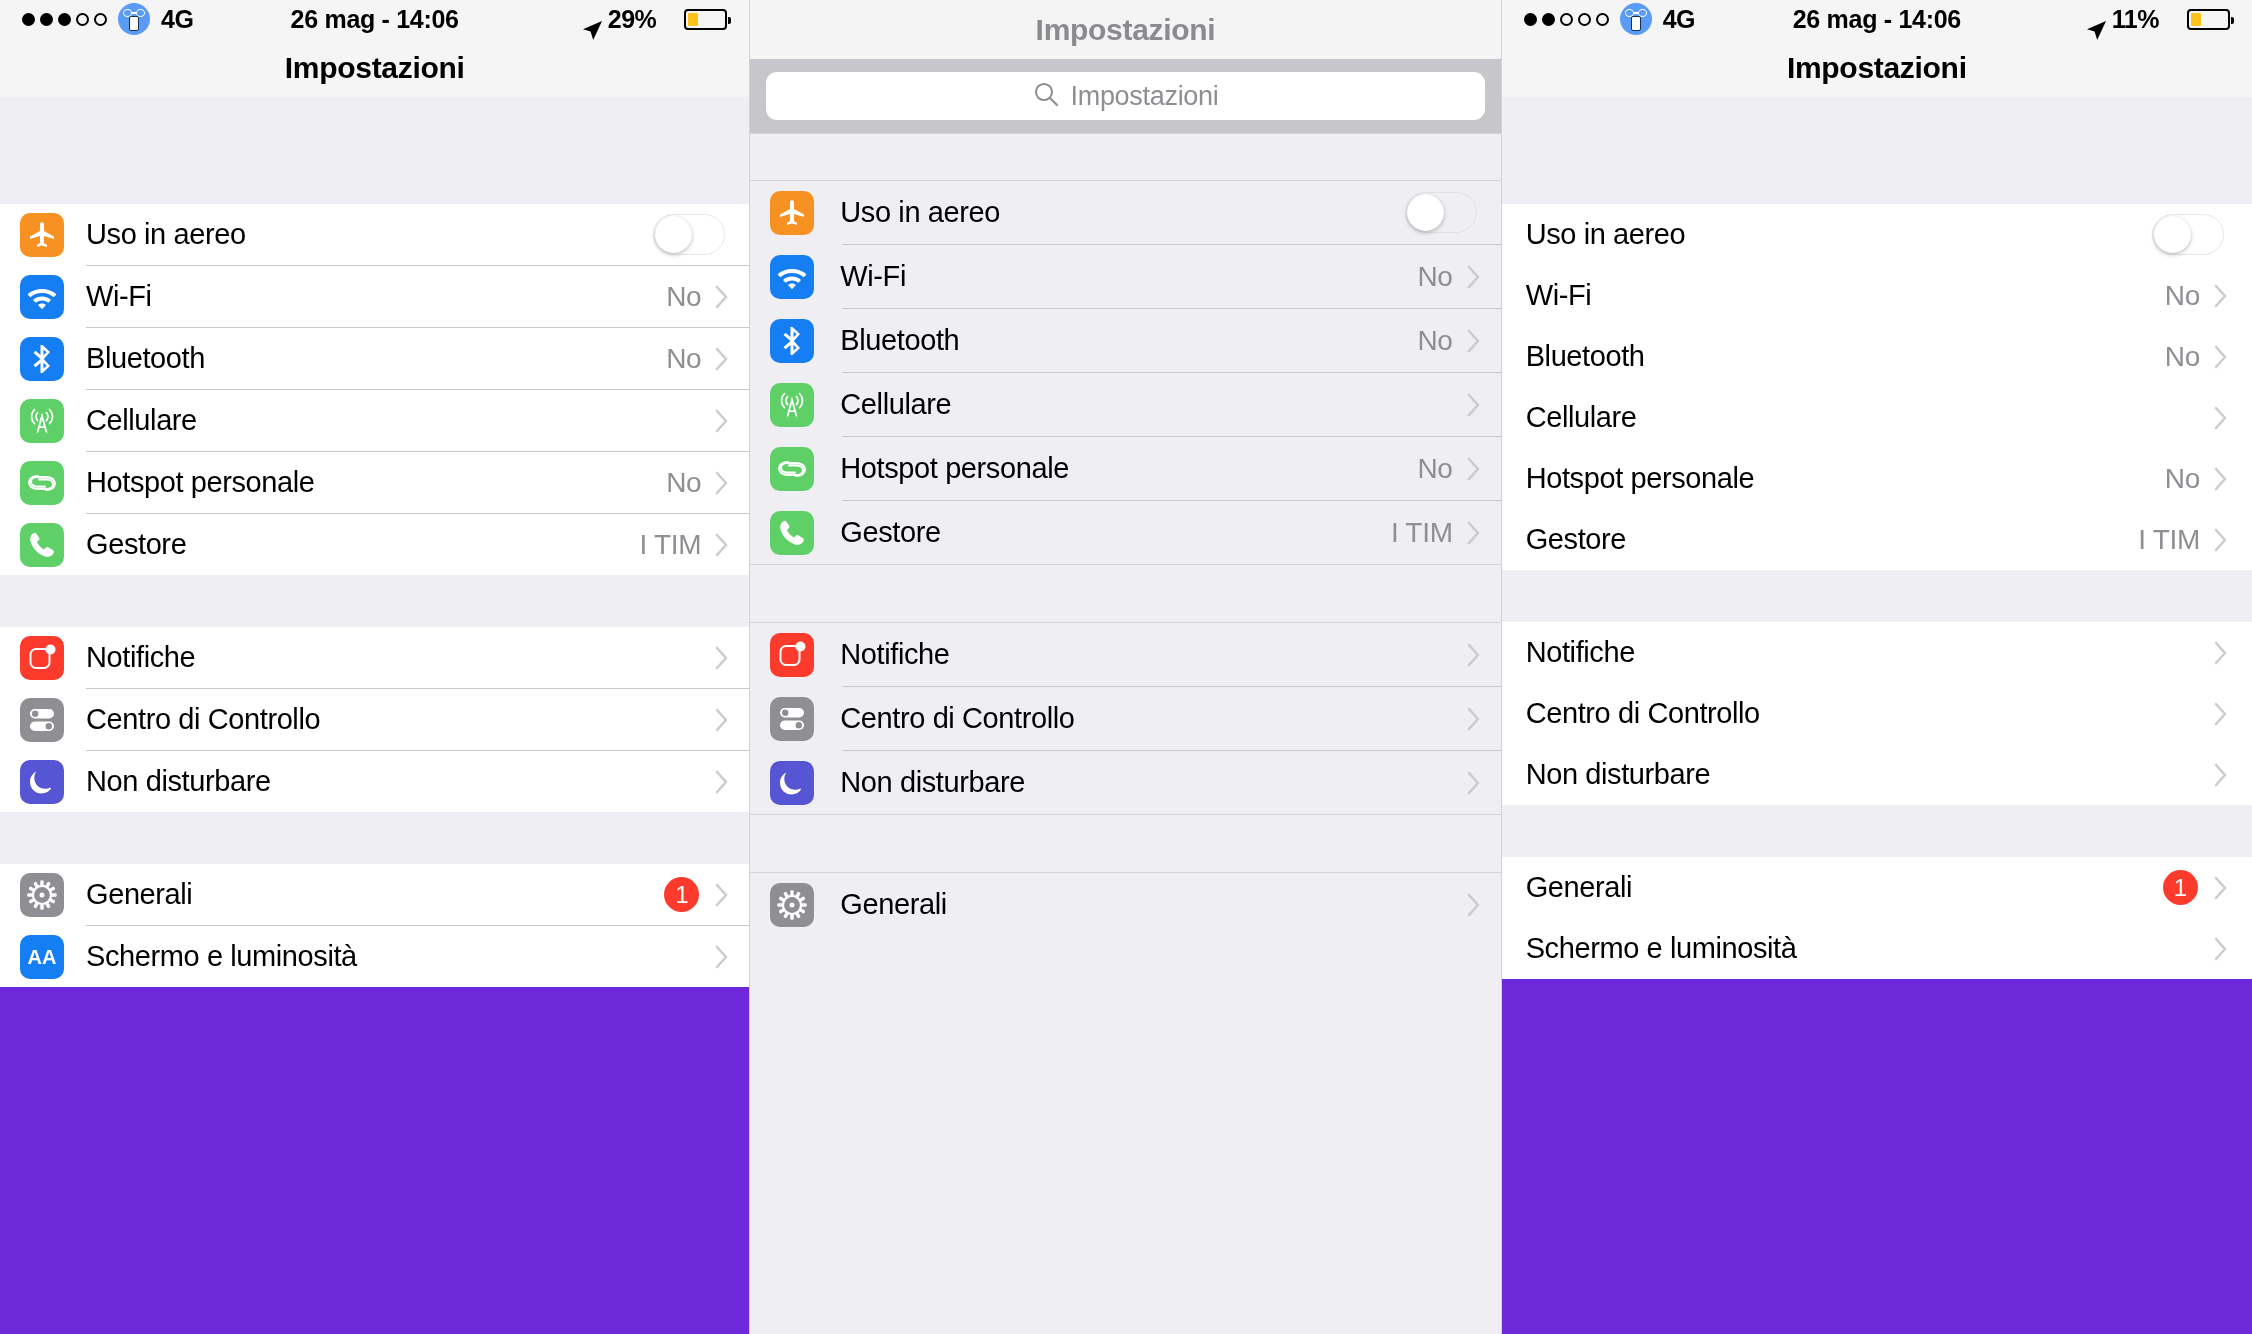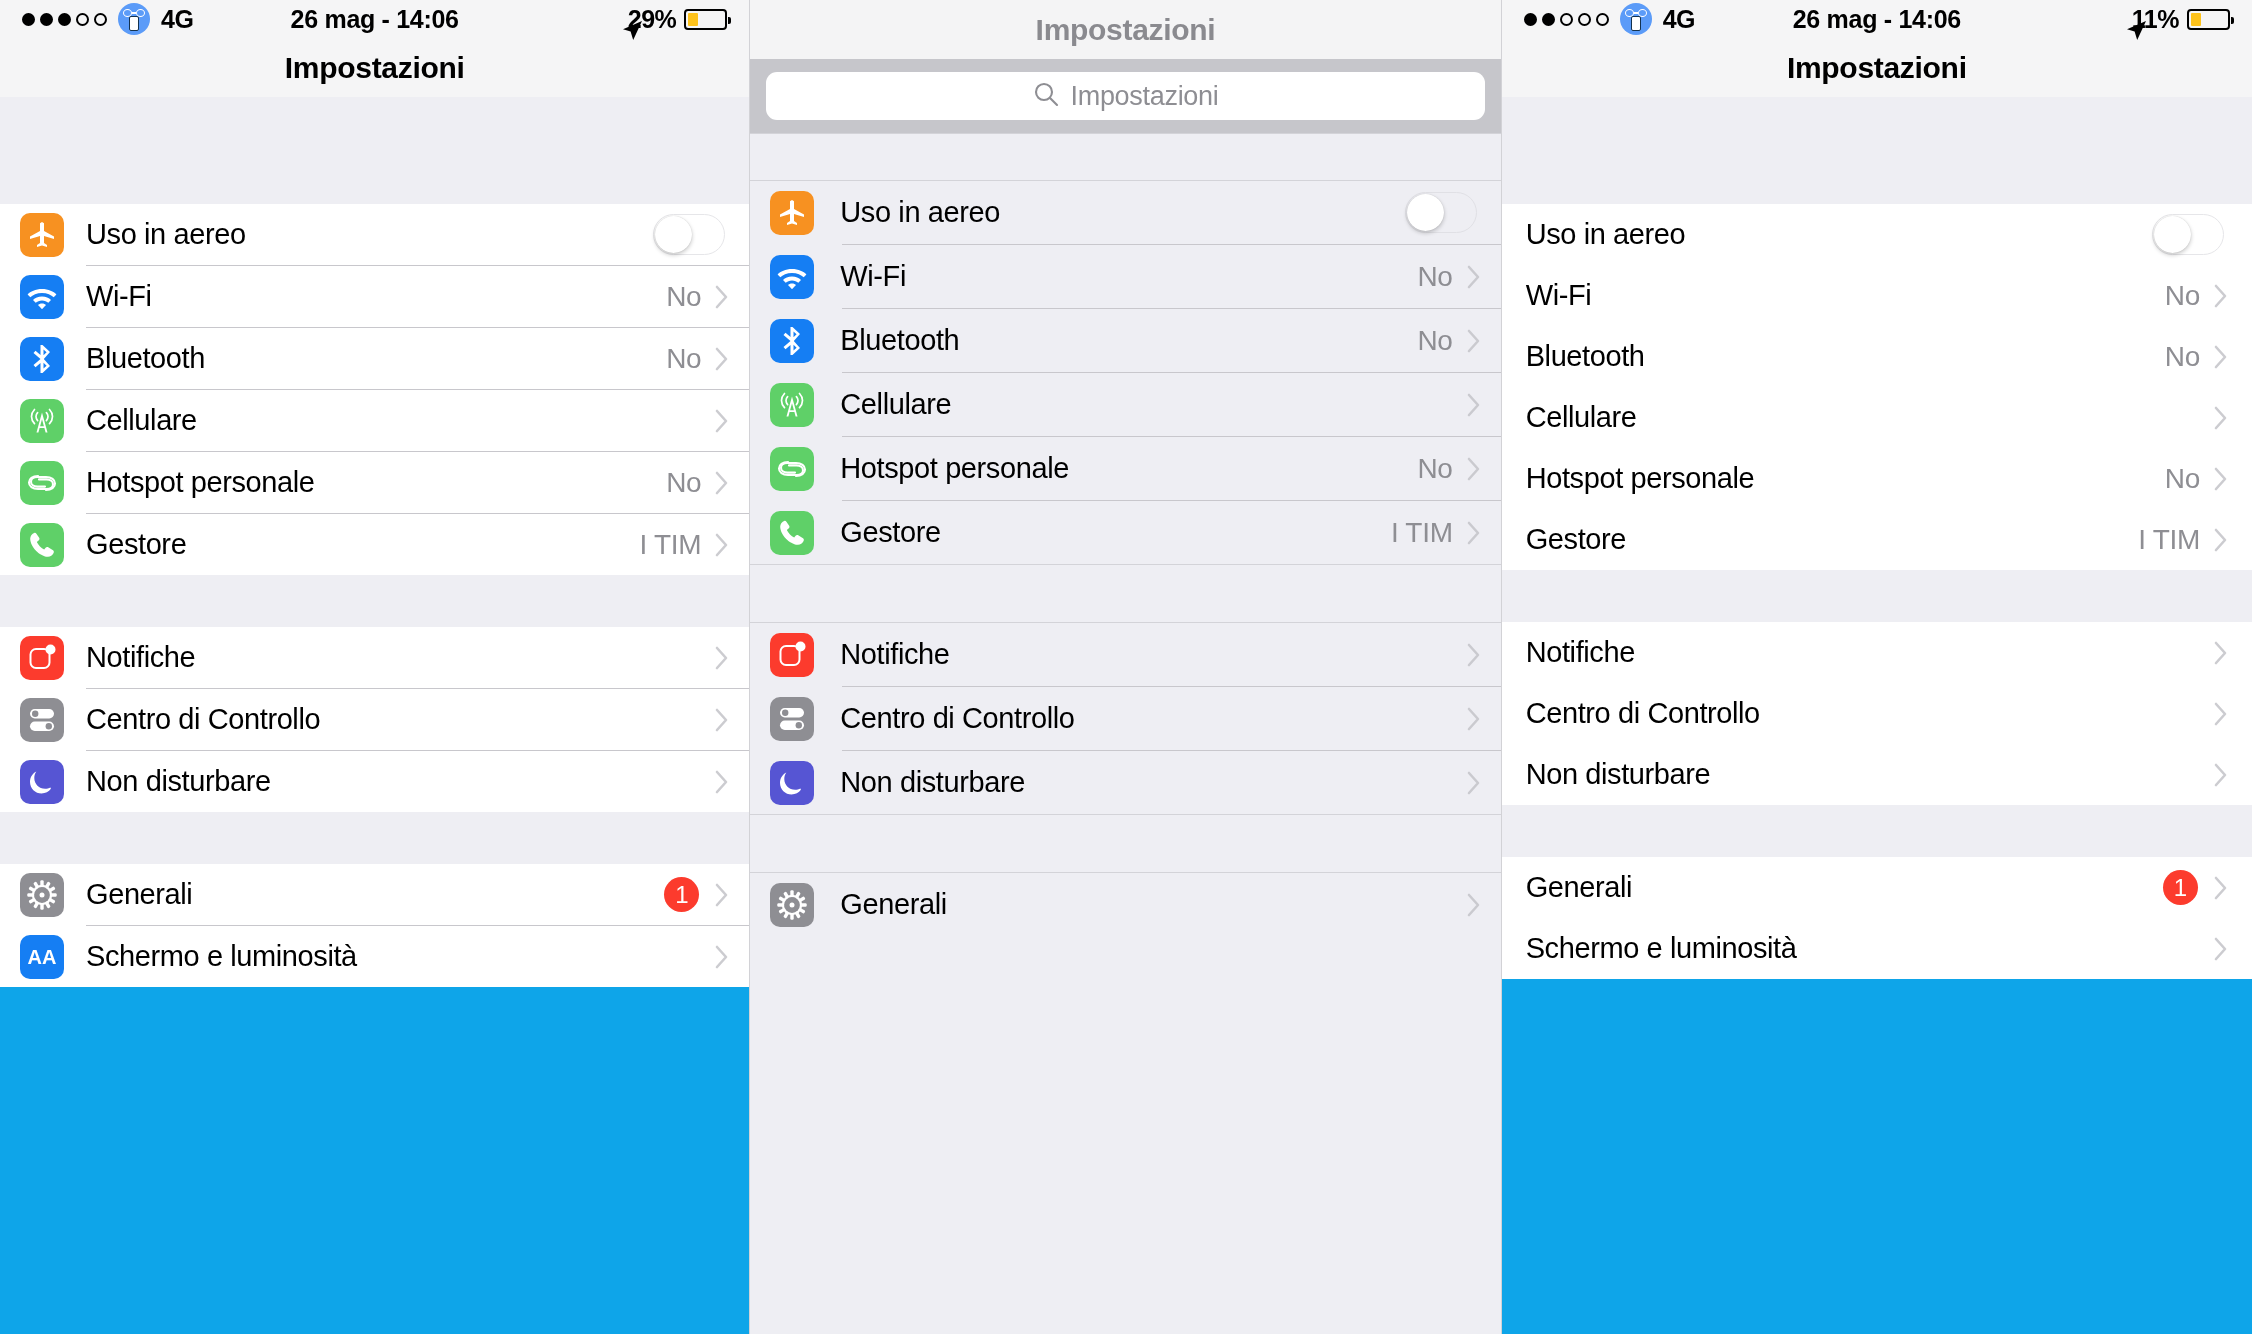--- a/index.html
+++ b/index.html
@@ -3,21 +3,21 @@
 <meta charset="utf-8">
 <style>
   * { margin:0; padding:0; box-sizing:border-box; }
   html,body { width:2252px; height:1334px; overflow:hidden; }
   body {
     font-family:"Liberation Sans", sans-serif;
     background:#ffffff;
     -webkit-font-smoothing:antialiased;
   }
   .screens { display:flex; width:2252px; height:1334px; }
-  .panel { position:relative; height:1334px; overflow:hidden; background:#0ea5e9; }
+  .panel { position:relative; height:1334px; overflow:hidden; background:#6d28d9; }
   .panel.p1 { width:750px; }
   .panel.p2 { width:751px; background:#eeeef3; }
   .panel.p3 { width:751px; }
   .panel-div { width:1px; height:1334px; background:#d2d2d6; flex:0 0 1px; }
 
   
   .statusbar {
     height:38px; background:#f5f5f6;
     display:flex; align-items:center;
     padding:0 22px; font-size:25px; font-weight:bold; color:#000;
@@ -49,21 +49,21 @@
     background:#fff; border:1.5px solid #13324f; border-radius:2px;
   }
   .net { font-size:25px; font-weight:bold; letter-spacing:-0.5px; }
 
   .sb-center {
     position:absolute; left:0; right:0; text-align:center;
     font-size:25px; font-weight:bold; letter-spacing:-0.3px;
     pointer-events:none;
   }
   .sb-right {
-    margin-left:auto; display:flex; align-items:center; gap:8px;
+    margin-left:auto; display:flex; align-items:center; gap:28px;
     position:relative; z-index:2;
   }
   .loc-arrow { width:0; height:0; position:relative; }
   .loc-arrow svg { display:block; }
   .batt-pct { font-size:25px; font-weight:bold; letter-spacing:-0.5px; }
   .battery {
     width:43px; height:21px; border:2px solid #000; border-radius:4px;
     position:relative; padding:2px;
   }
   .battery::after {

